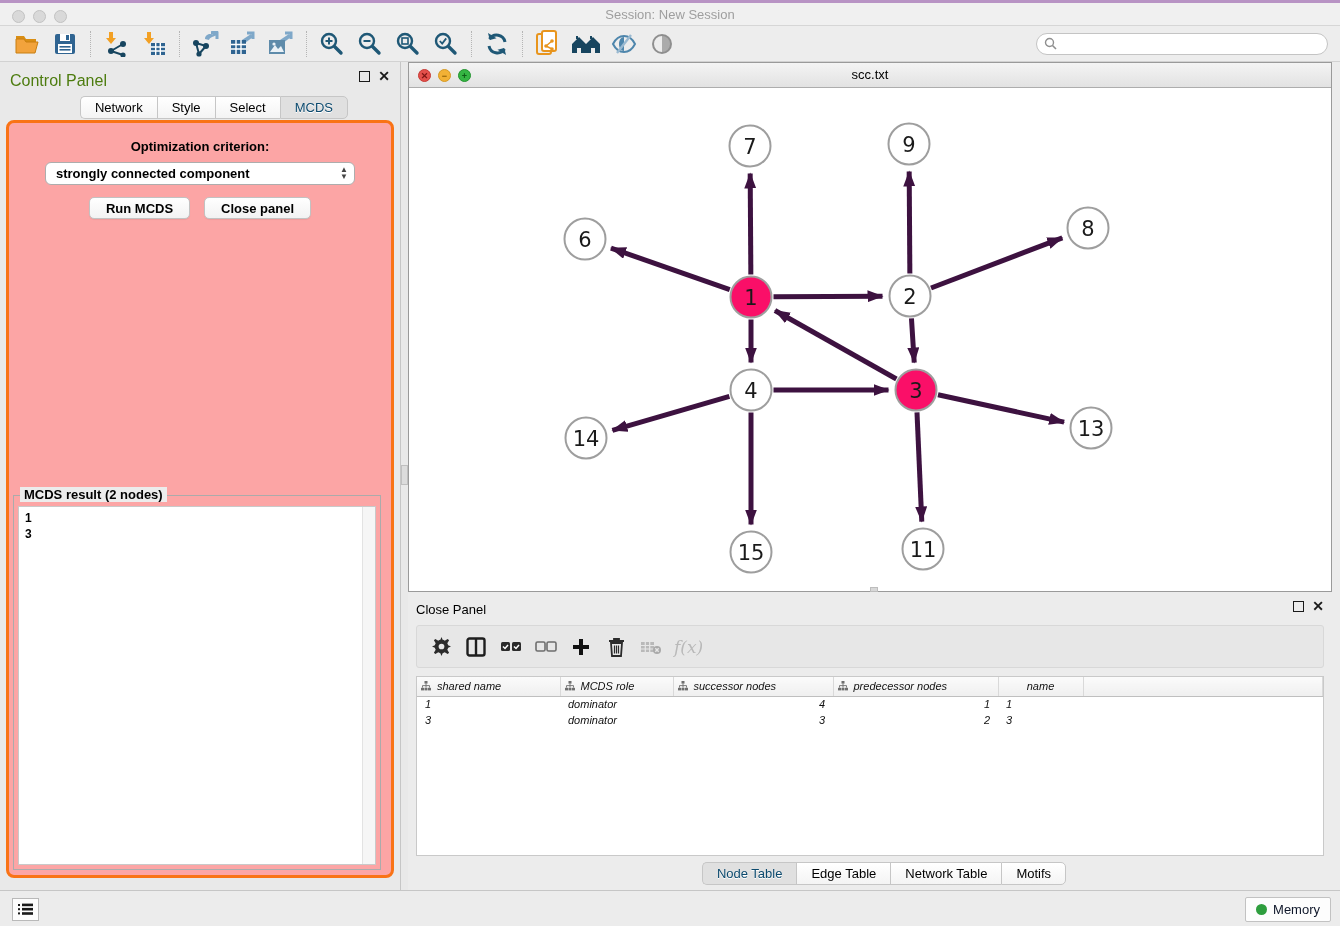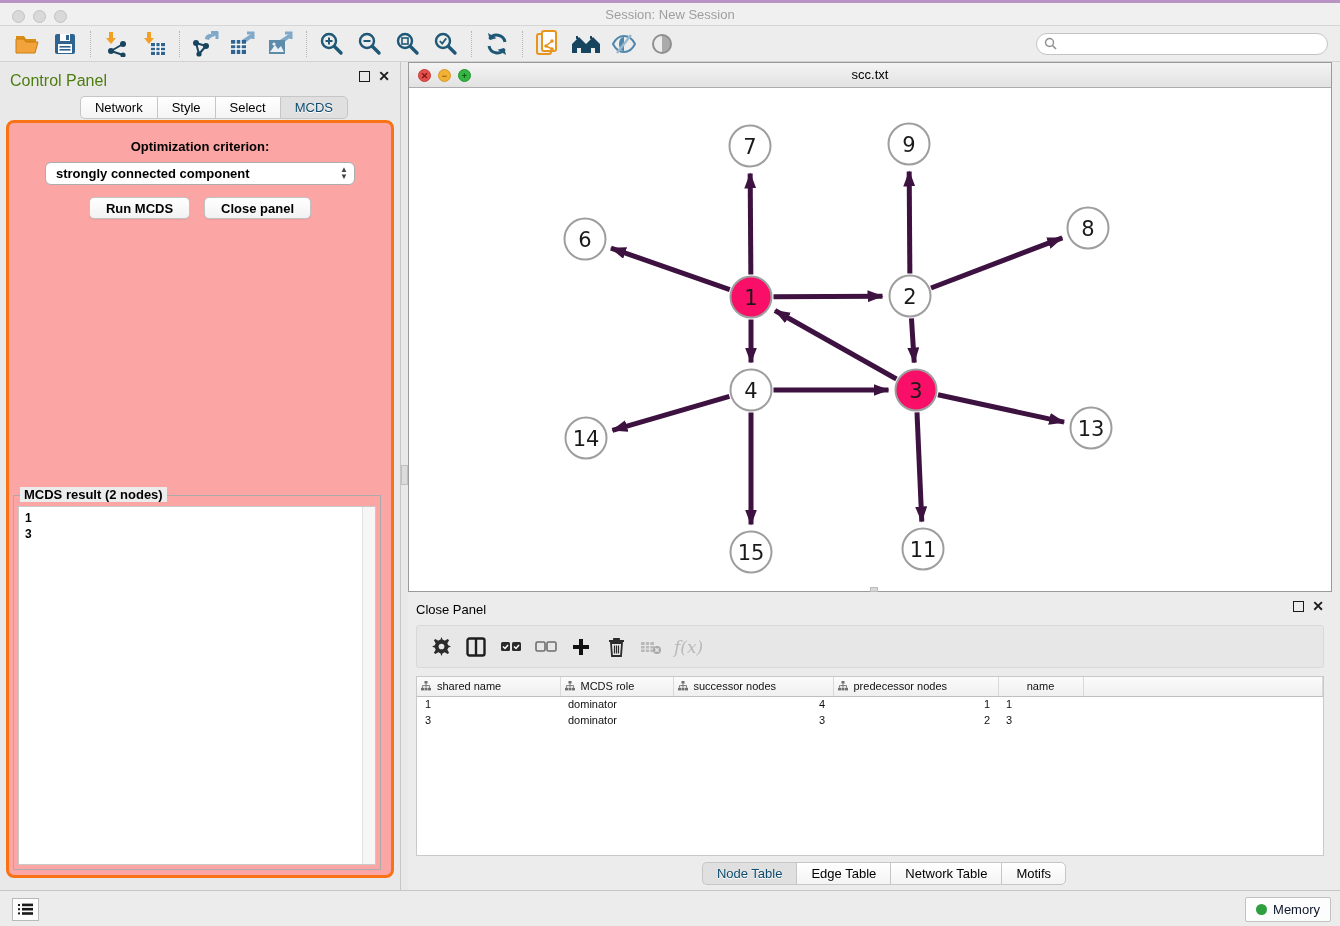--- a/index.html
+++ b/index.html
@@ -64,21 +64,21 @@
   .h-grip { position:absolute; left:50%; bottom:-1px; width:8px; height:5px; background:#D8D8D8; border:1px solid #BDBDBD; }
 
   
   .table-panel { position:absolute; left:408px; top:595px; width:924px; height:295px; background:#ECECEC; }
   .tp-head { position:relative; height:26px; }
   .tp-head .ph-title { position:absolute; left:8px; top:7px; font-size:13px; color:#000; }
   .tp-toolbar { position:absolute; left:8px; right:8px; top:30px; height:43px; background:#E7E7E7; border:1px solid #D8D8D8; border-radius:3px; display:flex; align-items:center; padding-left:12px; gap:11px;text-align:right; }
   .tp-tool { width:24px; height:24px; display:flex; align-items:center; justify-content:center; }
   .fx-label { font-family:"DejaVu Serif", serif; font-style:italic; font-size:17px; color:#B9B9B9; }
 
-  .node-table { position:absolute; left:8px; right:8px; top:81px; height:180px; background:#FFF; border:1px solid #C9C9C9; overflow:hidden; }
+  .node-table { position:absolute; left:8px; right:8px; top:81px; height:180px; background:#FFF; border:1px solid #C9C9C9; overflow:hidden;font-style:italic; }
   table.grid { border-collapse:collapse; table-layout:fixed; width:100%; }
   table.grid th { height:19px; background:linear-gradient(#FBFBFB,#EFEFEF); border-bottom:1px solid #BFBFBF; border-right:1px solid #D9D9D9; font-size:11px; font-weight:normal; color:#111; text-align:left; padding:0 4px; white-space:nowrap; overflow:hidden; }
   table.grid th .hicon { display:inline-block; vertical-align:-1px; margin-right:6px; }
   table.grid td { height:16px; font-size:11px; color:#111; padding:0 8px; white-space:nowrap; overflow:hidden; }
   td.num { text-align:right; padding-right:14px; }
 
   .bottom-tabs { position:absolute; left:0; right:0; bottom:5px; display:flex; justify-content:center; }
 
   
   .statusbar { position:absolute; left:0; right:0; bottom:0; height:36px; background:#ECECEC; border-top:1px solid #C6C6C6; }

